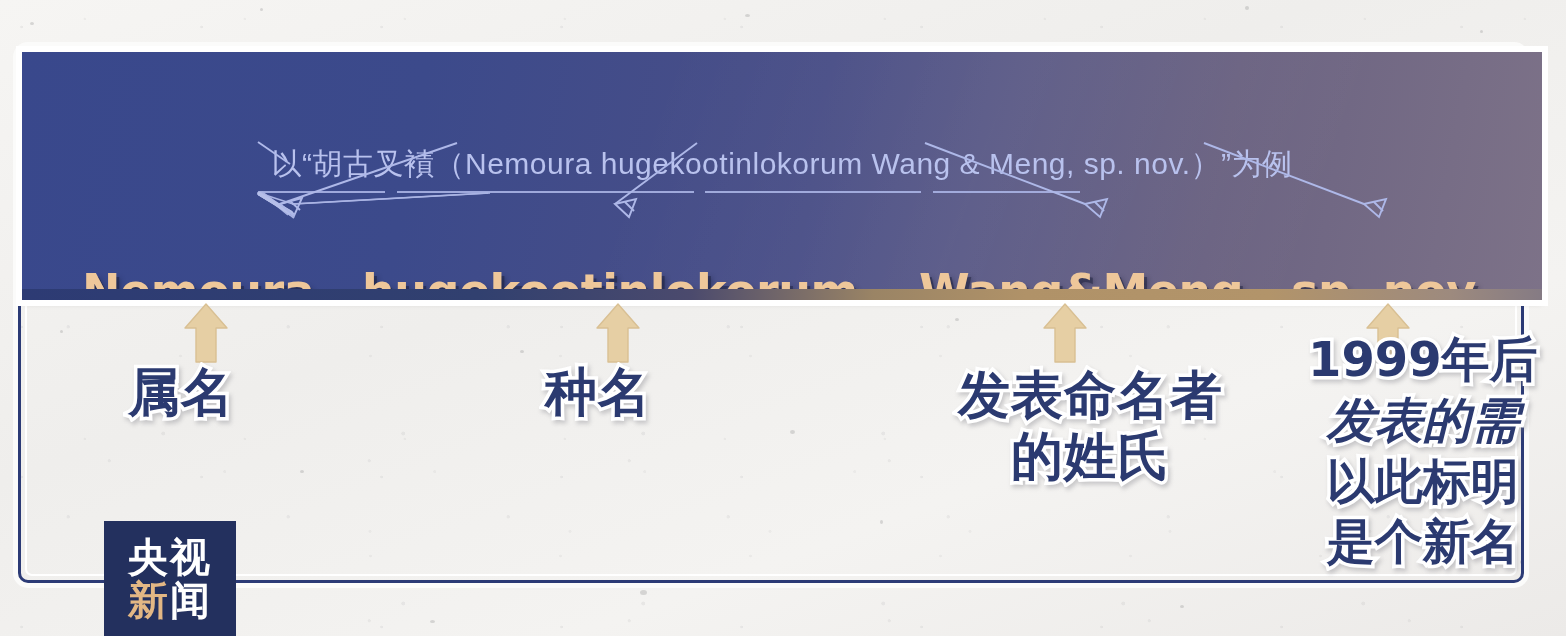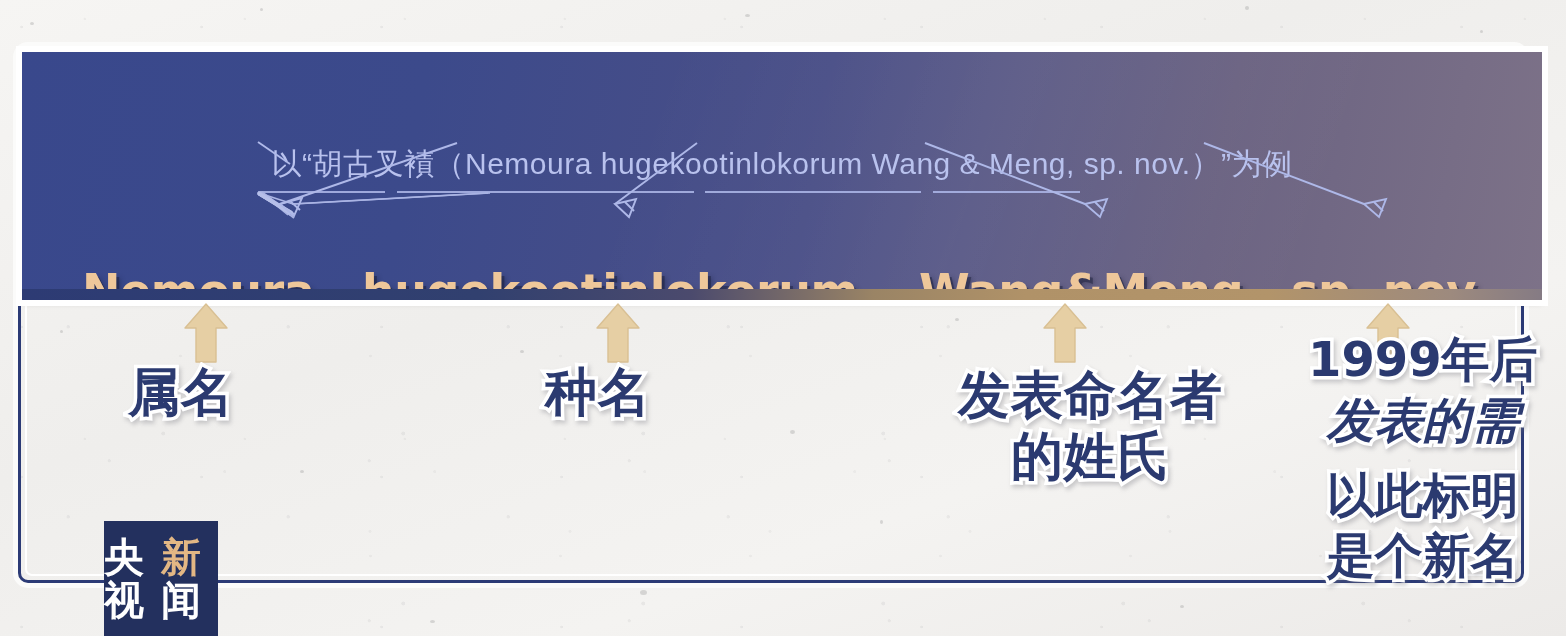--- a/index.html
+++ b/index.html
@@ -97,23 +97,23 @@
     font-family:"DejaVu Sans","Liberation Sans",sans-serif;
     -webkit-text-stroke:7px #ffffff;
     paint-order:stroke fill;
     filter:drop-shadow(2px 3px 2px rgba(120,120,130,.35));
   }
   .cnlabel.small{font-size:48px;line-height:1.12;letter-spacing:0;}
   .cnlabel .ln{display:block;}
 
   
   #logo{
-    position:absolute;left:104px;top:521px;width:114px;height:115px;
+    position:absolute;left:104px;top:521px;width:132px;height:115px;
     background:#23305e;
-    display:flex;flex-direction:row;align-items:center;justify-content:center;
+    display:flex;flex-direction:column;align-items:center;justify-content:center;
   }
   #logo .row{
     font-size:40px;font-weight:bold;line-height:1.06;letter-spacing:2px;
     font-family:"DejaVu Sans","Liberation Sans",sans-serif;
   }
   #logo .r1{color:#ffffff;}
   #logo .r2 .g{color:#e3b784;}
   #logo .r2 .w{color:#ffffff;}
 </style>
 </head>
@@ -279,21 +279,21 @@
   </div>
 
   <div class="cnlabel" style="left:922px;top:368px;text-align:center;margin-left:36px;">
     <span class="ln">发表命名者</span>
     <span class="ln" style="margin-top:6px;">的姓氏</span>
   </div>
 
   <div class="cnlabel small" style="left:1308px;top:333px;text-align:center;">
     <span class="ln">1999年后</span>
     <span class="ln" style="margin-top:7px;font-style:italic;">发表的需</span>
-    <span class="ln" style="margin-top:21px;">以此标明</span>
+    <span class="ln" style="margin-top:7px;">以此标明</span>
     <span class="ln" style="margin-top:7px;">是个新名</span>
   </div>
 
   <div id="logo">
     <div class="row r1">央视</div>
     <div class="row r2">
       <span class="g">新</span><span class="w">闻</span>
     </div>
   </div>
 

